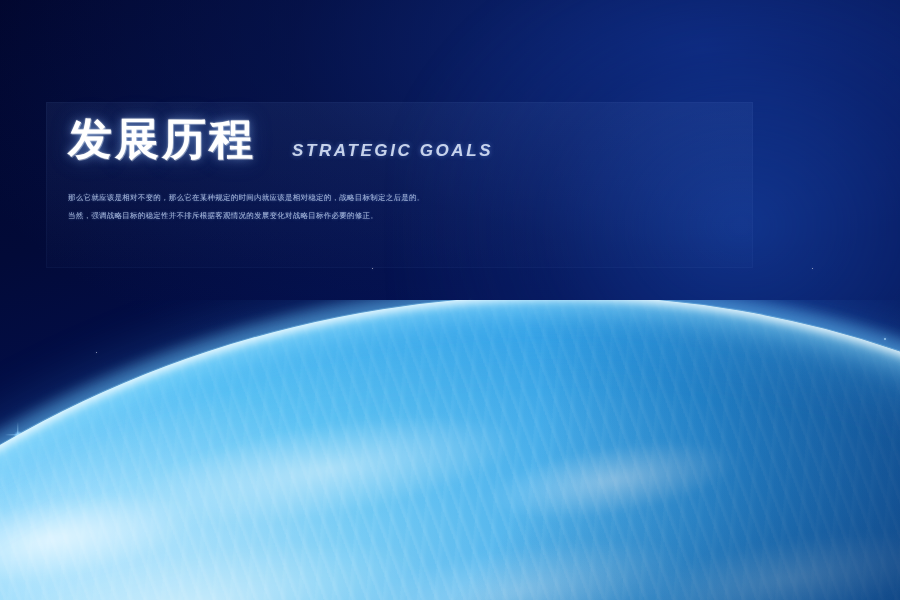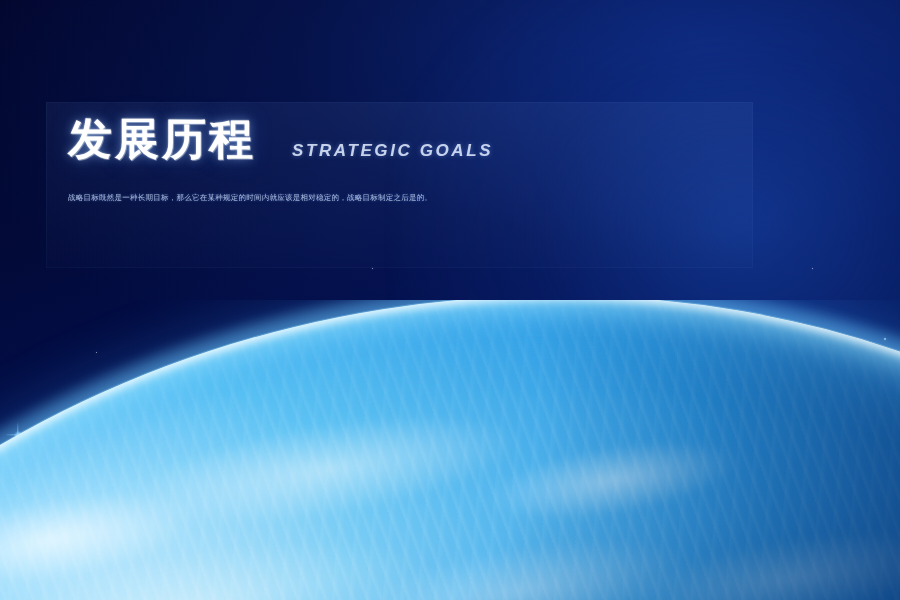--- a/index.html
+++ b/index.html
@@ -265,16 +265,17 @@
   </div>
 
   <div class="panel"></div>
 
   <div class="title-block">
     <span class="title-cn">发展历程</span>
     <span class="title-en">STRATEGIC GOALS</span>
   </div>
 
   <div class="body-copy">
-    <div class="body-line">战略目标既然是一种长期目标，那么它在某种规定的时间内就应该是相对稳定的，战略目标制定之后是的。</div>
+    <div class="body-line">那么它就应该是相对不变的，那么它在某种规定的时间内就应该是相对稳定的，战略目标制定之后是的。</div>
+    <div class="body-line">当然，强调战略目标的稳定性并不排斥根据客观情况的发展变化对战略目标作必要的修正。</div>
   </div>
 
 </div>
 
 </body></html>

